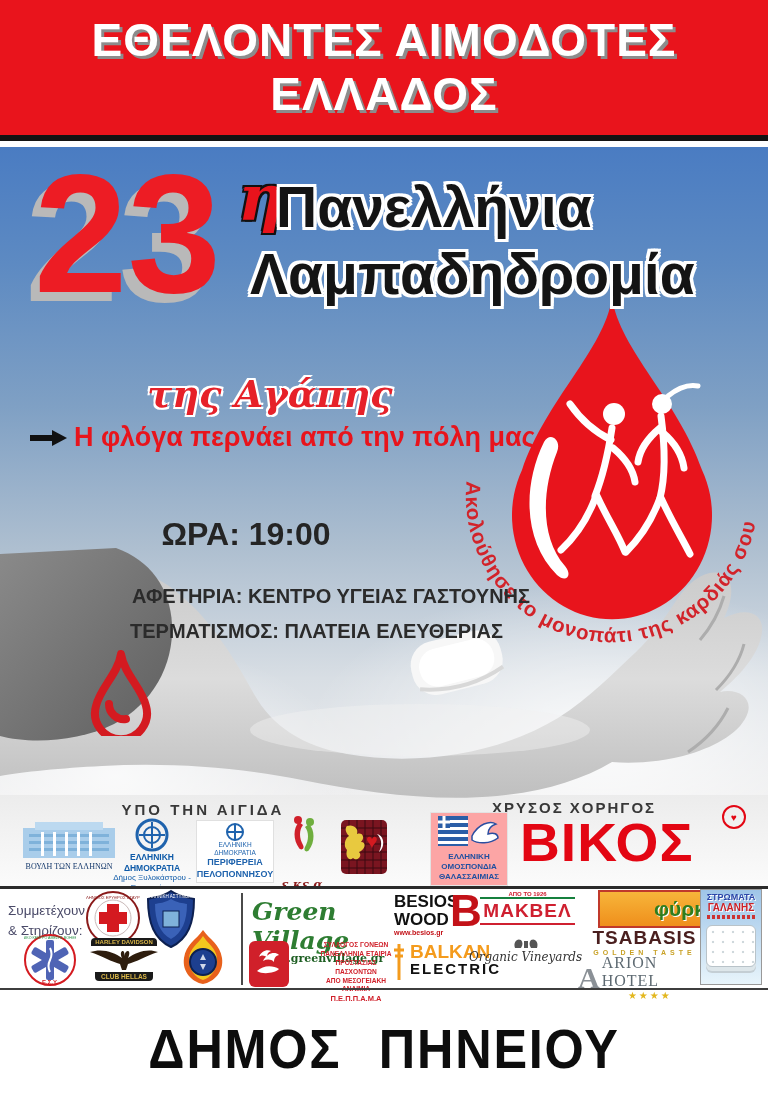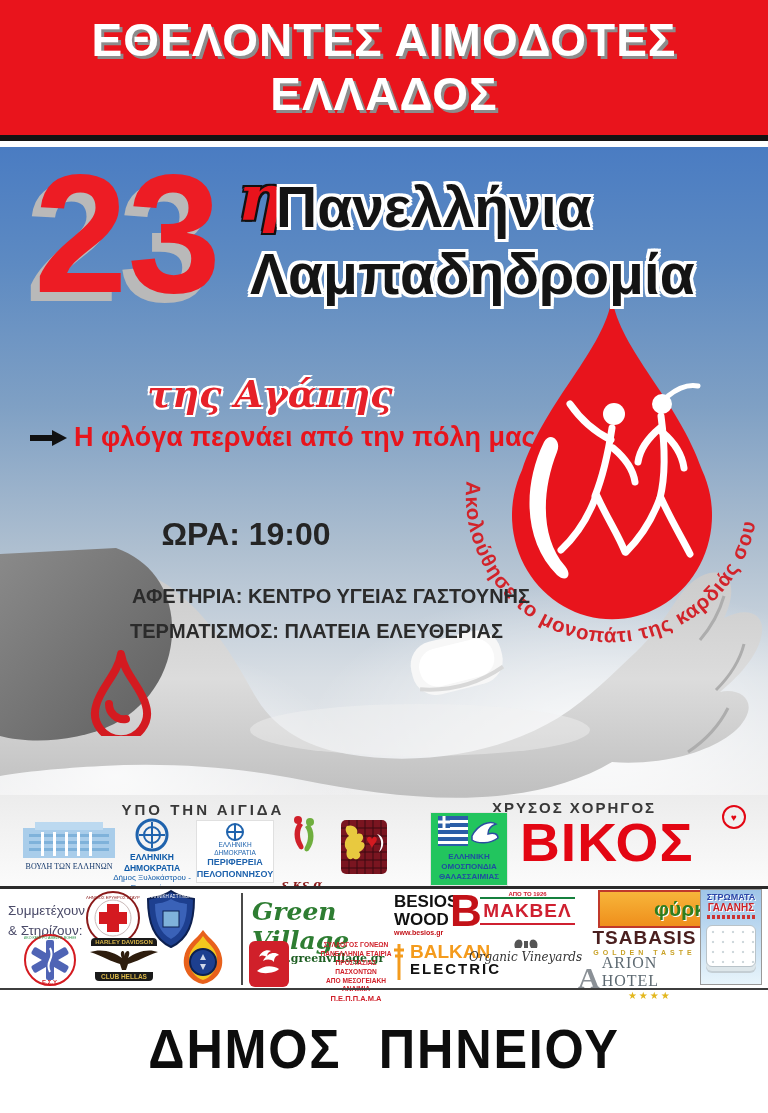--- a/index.html
+++ b/index.html
@@ -247,21 +247,21 @@
       <g stroke="#3a0a10" stroke-width="1">
           <path d="M2,10 H48 M2,18 H48 M2,26 H48 M2,34 H48 M2,42 H48 M2,50 H48"></path>
       <path d="M10,2 V56 M18,2 V56 M26,2 V56 M34,2 V56 M42,2 V56"></path>
         </g>
       <path d="M8,8 C14,6 20,10 18,16 C24,14 26,20 22,24 C28,24 26,32 20,34 C24,38 18,44 14,40 C10,44 6,38 8,32 C4,28 6,20 10,18 C6,14 6,10 8,8 Z" fill="#e8c93f"></path>
       <text x="27" y="30" font-size="20" fill="#d41a20">♥</text>
       <path d="M38,16 C46,18 46,30 40,34 C44,26 42,20 38,16 Z" fill="#fff"></path>
     </svg>
   </div>
 
-  <div class="logo" style="left:430px;top:812px;width:76px;background:#22c55e;border:1px solid #e3e3e3;padding:3px 0;">
+  <div class="logo" style="left:430px;top:812px;width:76px;background:#fca5a5;border:1px solid #e3e3e3;padding:3px 0;">
     <svg width="62" height="36" viewBox="0 0 62 36">
       <g>
           <rect x="0" y="0" width="30" height="30" fill="#2b5ea7"></rect>
       <g fill="#fff">
             <rect x="0" y="4" width="30" height="3"></rect>
             <rect x="0" y="11" width="30" height="3"></rect>
             <rect x="0" y="18" width="30" height="3"></rect>
             <rect x="0" y="25" width="30" height="3"></rect>
           </g>
       <rect x="0" y="0" width="12" height="12" fill="#2b5ea7"></rect>

